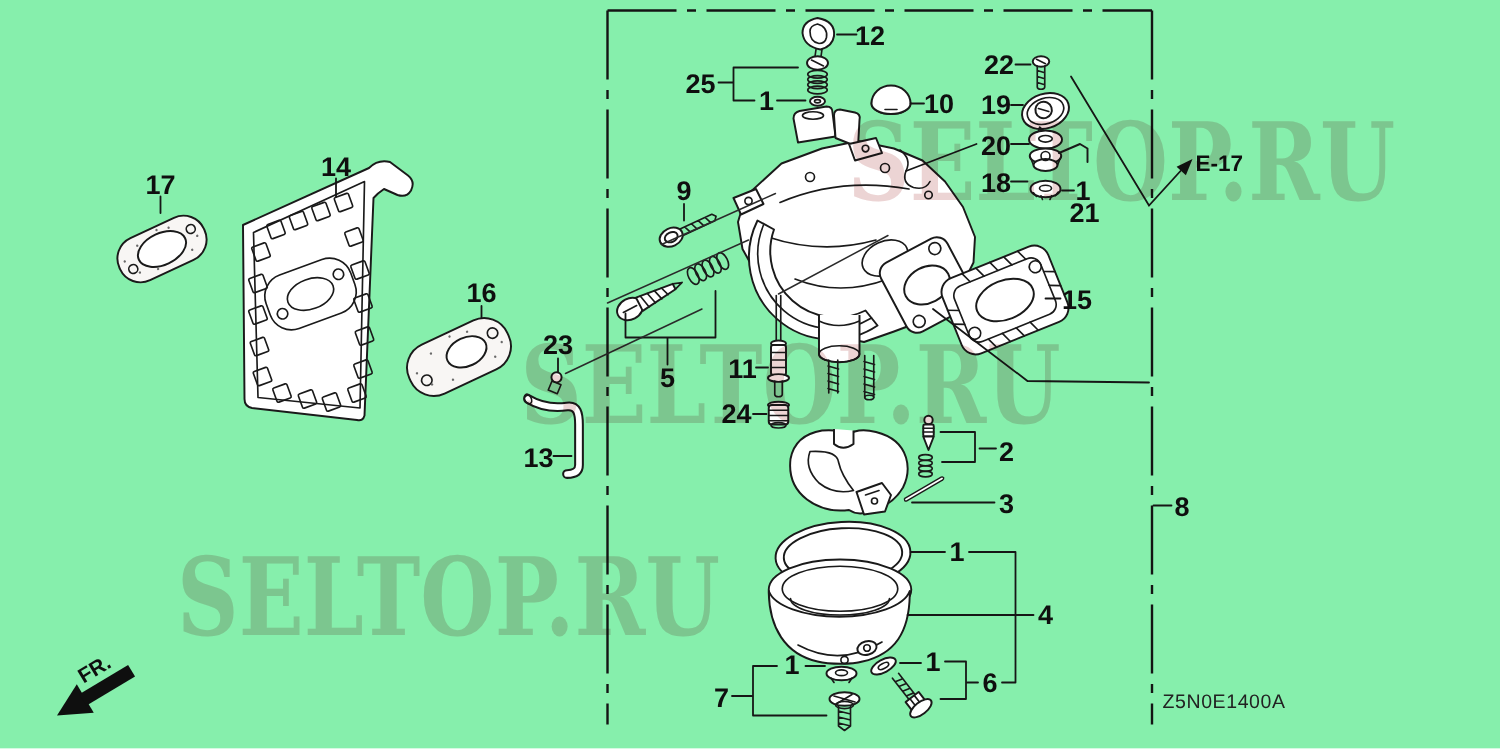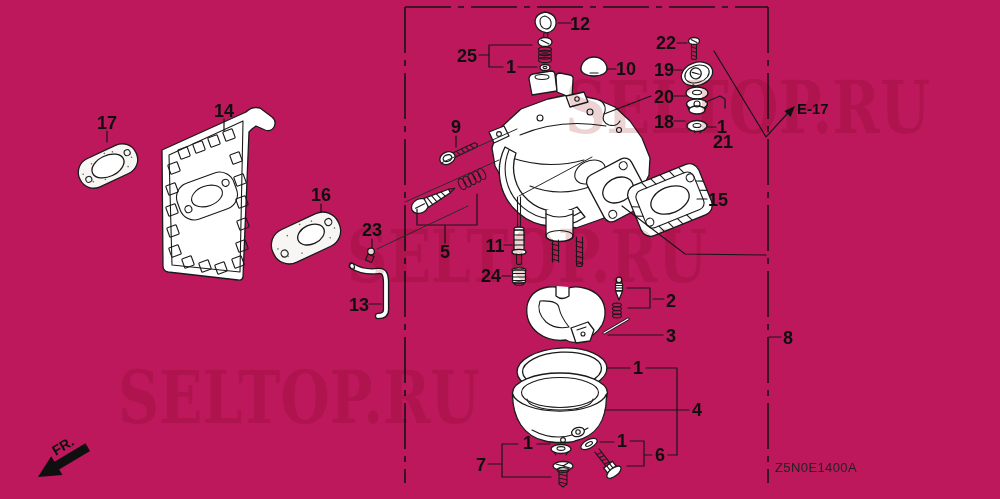--- a/index.html
+++ b/index.html
@@ -1,16 +1,16 @@
 <!DOCTYPE html>
 <html><head>
 <meta charset="utf-8">
 <style>
   html,body{margin:0;padding:0;background:#ffffff;}
-  .stage{position:relative;width:1000px;height:499px;background:#be185d;overflow:hidden;
+  .stage{position:relative;width:1000px;height:499px;background:#86efac;overflow:hidden;
          font-family:"Liberation Sans",sans-serif;}
   svg{position:absolute;left:0;top:0;}
   .ln{stroke:#1a1a1a;fill:none;stroke-width:1.3;stroke-linecap:round;stroke-linejoin:round;}
   .ln2{stroke:#1a1a1a;fill:none;stroke-width:1.1;stroke-linecap:round;stroke-linejoin:round;}
   .fw{fill:#ffffff;stroke:#1a1a1a;stroke-width:1.3;stroke-linejoin:round;}
   .fg{fill:#f8f6f4;stroke:#1a1a1a;stroke-width:1.3;stroke-linejoin:round;}
   .lead{stroke:#161616;fill:none;stroke-width:1.2;stroke-linecap:round;}
   .axis{stroke:#2a2a2a;fill:none;stroke-width:1;stroke-linecap:round;}
   .lbl{font-family:"Liberation Sans",sans-serif;font-size:18px;font-weight:bold;fill:#0f0f0f;}
   .ref{font-family:"Liberation Sans",sans-serif;font-size:15px;font-weight:bold;fill:#0f0f0f;}

